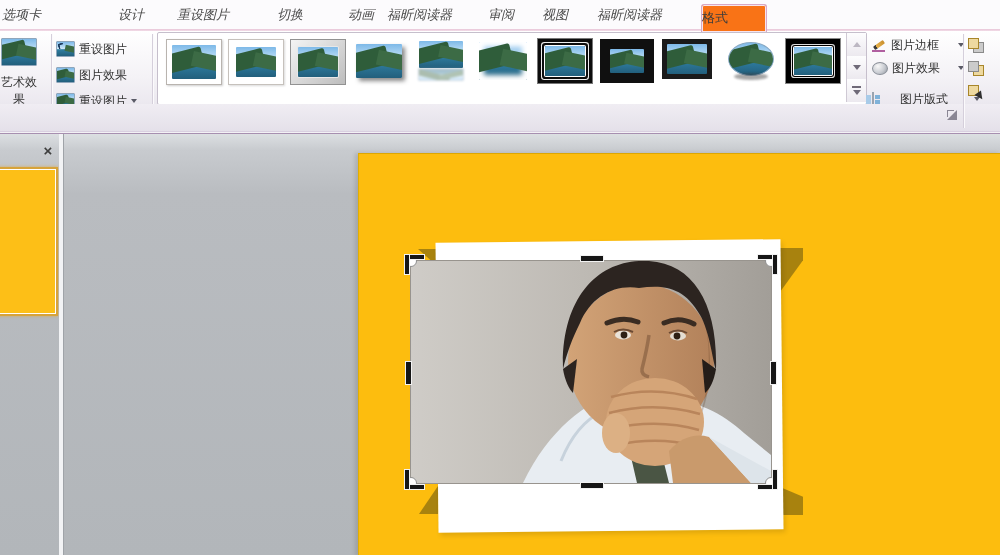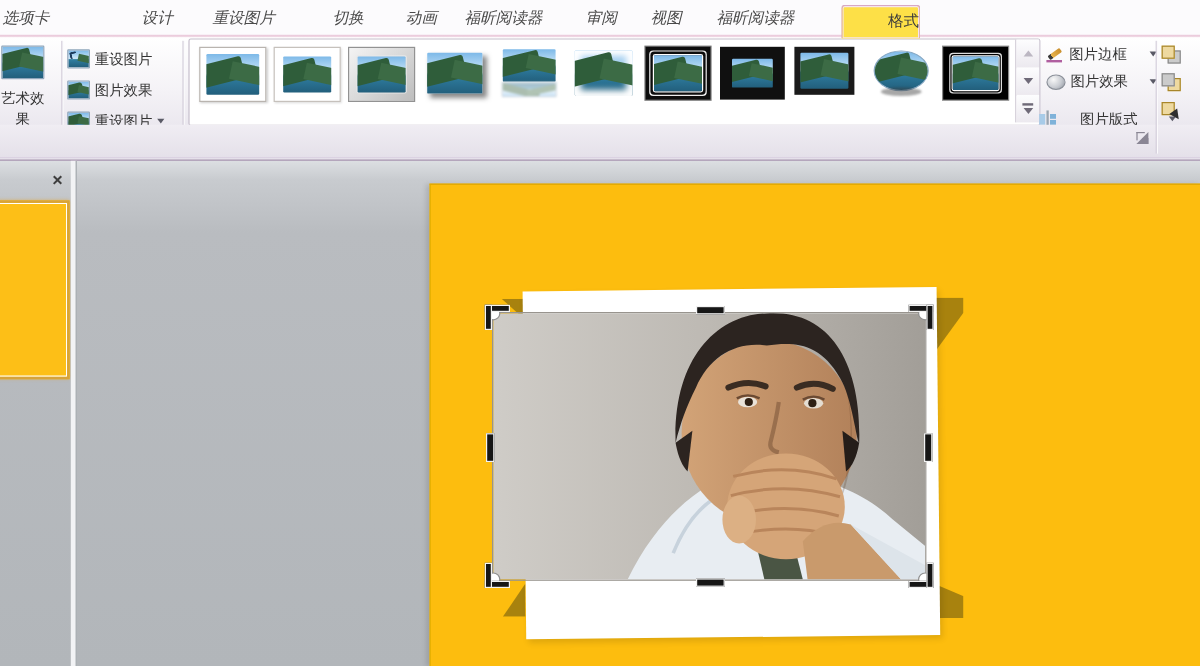--- a/index.html
+++ b/index.html
@@ -3,23 +3,23 @@
 <meta charset="utf-8">
 <style>
   html,body{margin:0;padding:0;}
   #app{position:relative;width:1000px;height:555px;overflow:hidden;
        font-family:"Liberation Sans","DejaVu Sans",sans-serif;
        background:#b7babe;-webkit-font-smoothing:antialiased;}
 
   
   #tabbar{position:absolute;left:0;top:0;width:1000px;height:30px;background:#fcfbfd;}
   .tab{position:absolute;top:6px;font-size:13px;color:#4a4a4a;white-space:nowrap;cursor:default;font-style:italic;}
-  #tab-active{position:absolute;left:701px;top:4px;width:64px;height:27px;background:#fde047;
+  #tab-active{position:absolute;left:701px;top:4px;width:64px;height:27px;background:#f97316;
       border:1px solid #d8a8c4;border-bottom:none;border-radius:3px 3px 0 0;
-      text-align:right;font-size:13px;color:#3c3c3c;line-height:25px;z-index:2;
+      text-align:left;font-size:13px;color:#3c3c3c;line-height:25px;z-index:2;
       box-shadow:0 0 0 1px #f6e4ee inset;}
   #tabline{position:absolute;left:0;top:29px;width:1000px;height:3px;
       background:linear-gradient(180deg,#e9c6d8 0,#f6e7ef 100%);}
 
   
   #ribbon{position:absolute;left:0;top:31px;width:1000px;height:102px;
       background:linear-gradient(180deg,#ffffff 0,#f4f2f6 45%,#ebe8ef 72%,#f3f1f5 100%);
       border-bottom:1px solid #a78fb0;}
   #ribbon:after{content:"";position:absolute;left:0;bottom:1px;width:100%;height:1px;background:#d9cfe0;}
   .grp-sep{position:absolute;top:3px;width:1px;height:94px;background:#d5cfdb;box-shadow:1px 0 0 #fbfafc;}
@@ -148,21 +148,21 @@
 <body>
 
 <div id="app">
 
   <div id="tabbar">
     <span class="tab" style="left:2px;">选项卡</span>
     <span class="tab" style="left:58px;margin-top:36px;">插入</span>
     <span class="tab" style="left:118px;">设计</span>
     <span class="tab" style="left:177px;">重设图片</span>
     <span class="tab" style="left:277px;">切换</span>
-    <span class="tab" style="left:338px;">动画</span>
+    <span class="tab" style="left:348px;">动画</span>
     <span class="tab" style="left:387px;">福昕阅读器</span>
     <span class="tab" style="left:488px;">审阅</span>
     <span class="tab" style="left:542px;">视图</span>
     <span class="tab" style="left:597px;">福昕阅读器</span>
     <div id="tab-active">格式</div>
   </div>
   <div id="tabline"></div>
 
   <div id="ribbon">
 

